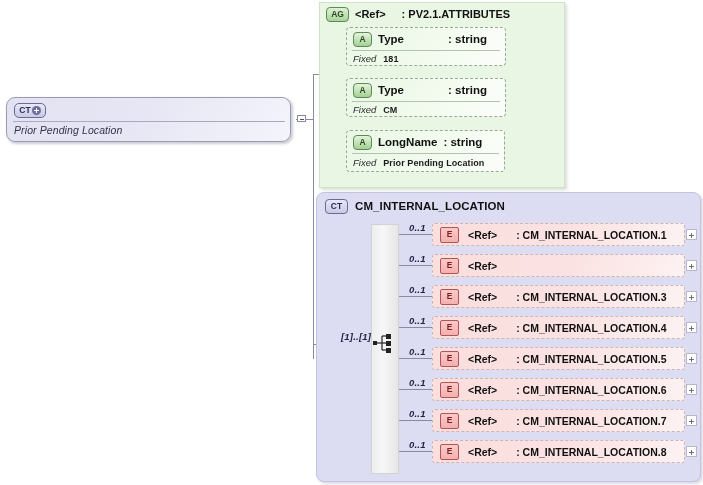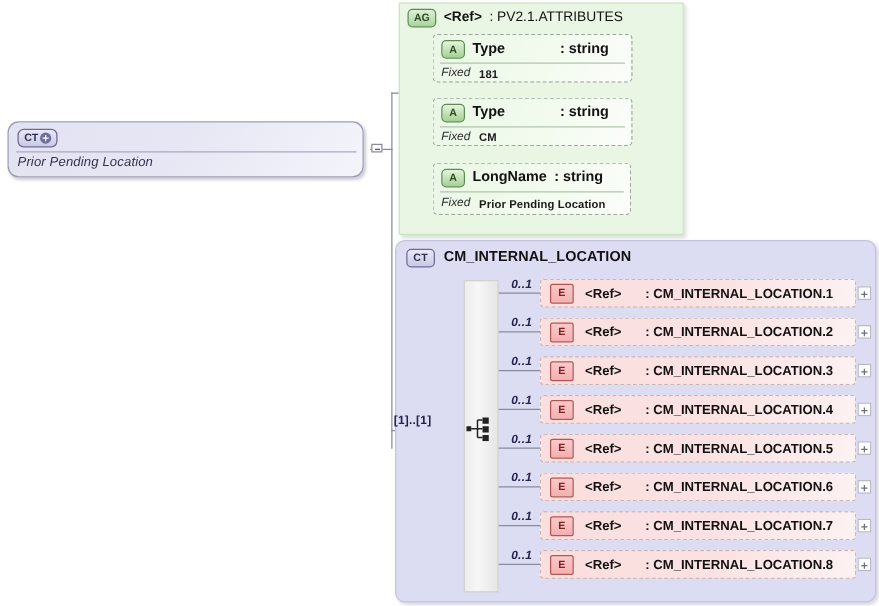--- a/index.html
+++ b/index.html
@@ -64,37 +64,37 @@
   .handle{
     position:absolute;width:9px;height:7px;border:1px solid #8a8a9e;background:#fff;
     box-sizing:border-box;
   }
   .handle:before{
     content:"";position:absolute;left:1.5px;top:2.5px;width:4px;height:1px;background:#555;
   }
 
   
   .ag-box{
-    position:absolute;left:319px;top:2px;width:228px;height:186px;
+    position:absolute;left:319px;top:2px;width:246px;height:186px;
     background:#e9f6e4;border:1px solid #cfe3c8;
     box-shadow:2px 2px 3px rgba(140,160,140,0.35);
     box-sizing:border-box;
   }
   .ag-head{
     position:absolute;left:6px;top:3px;height:16px;display:flex;align-items:center;gap:6px;
     white-space:nowrap;
   }
   .badge-ag{
     display:inline-flex;align-items:center;justify-content:center;
     width:21px;height:13px;border:1px solid #5e8a55;border-radius:4px;
     background:linear-gradient(180deg,#dff0d6 0%,#a9d49a 100%);
     font-size:8.5px;font-weight:bold;color:#2c4a26;line-height:1;
   }
   .ag-ref{font-size:11px;font-weight:bold;color:#111;}
-  .ag-type{font-size:11px;font-weight:normal;color:#111;}
+  .ag-type{font-size:11px;font-weight:bold;color:#111;margin-left:10px;}
 
   
   .attr{
     position:absolute;left:26px;width:160px;
     border:1px dashed #9aa89a;border-radius:4px;
     background:linear-gradient(120deg,#eaf7e5 0%,#f3fbef 60%,#fbfdfa 100%);
     box-sizing:border-box;
   }
   .attr-top{position:absolute;left:6px;top:3px;height:16px;display:flex;align-items:center;gap:6px;white-space:nowrap;}
   .badge-a{
@@ -124,21 +124,21 @@
 
   
   .comp-col{
     position:absolute;left:371px;top:224px;width:28px;height:250px;
     background:linear-gradient(90deg,#ededed 0%,#f7f7f7 40%,#e6e6e6 100%);
     border:1px solid #d2d2d2;box-sizing:border-box;
   }
   .seq-icon{position:absolute;left:373px;top:333px;width:22px;height:20px;}
 
   .card-seq{
-    position:absolute;left:315px;top:331px;font-size:9.5px;
+    position:absolute;left:341px;top:331px;font-size:9.5px;font-style:italic;
     font-weight:bold;color:#22224a;white-space:nowrap;letter-spacing:.2px;
   }
 
   
   .el-row{
     position:absolute;left:432px;width:253px;height:23px;
     border:1px dashed #c9b6b6;border-radius:3px;
     background:linear-gradient(115deg,#fbdede 0%,#fbe2e2 55%,#fdf2f2 100%);
     box-sizing:border-box;
     display:flex;align-items:center;
@@ -276,21 +276,20 @@
     <span class="badge-e">E</span>
     <span class="el-ref">&lt;Ref&gt;</span>
     <span class="el-type">: CM_INTERNAL_LOCATION.1</span>
   </div>
   <div class="expand" style="left:686px;top:229px;"></div>
 
   <div class="el-card" style="left:409px;top:253px;">0..1</div>
   <div class="el-row" style="top:254px;">
     <span class="badge-e">E</span>
     <span class="el-ref">&lt;Ref&gt;</span>
-    <span class="el-type">: CM_INTERNAL_LOCATION.2</span>
   </div>
   <div class="expand" style="left:686px;top:260px;"></div>
 
   <div class="el-card" style="left:409px;top:284px;">0..1</div>
   <div class="el-row" style="top:285px;">
     <span class="badge-e">E</span>
     <span class="el-ref">&lt;Ref&gt;</span>
     <span class="el-type">: CM_INTERNAL_LOCATION.3</span>
   </div>
   <div class="expand" style="left:686px;top:291px;"></div>

